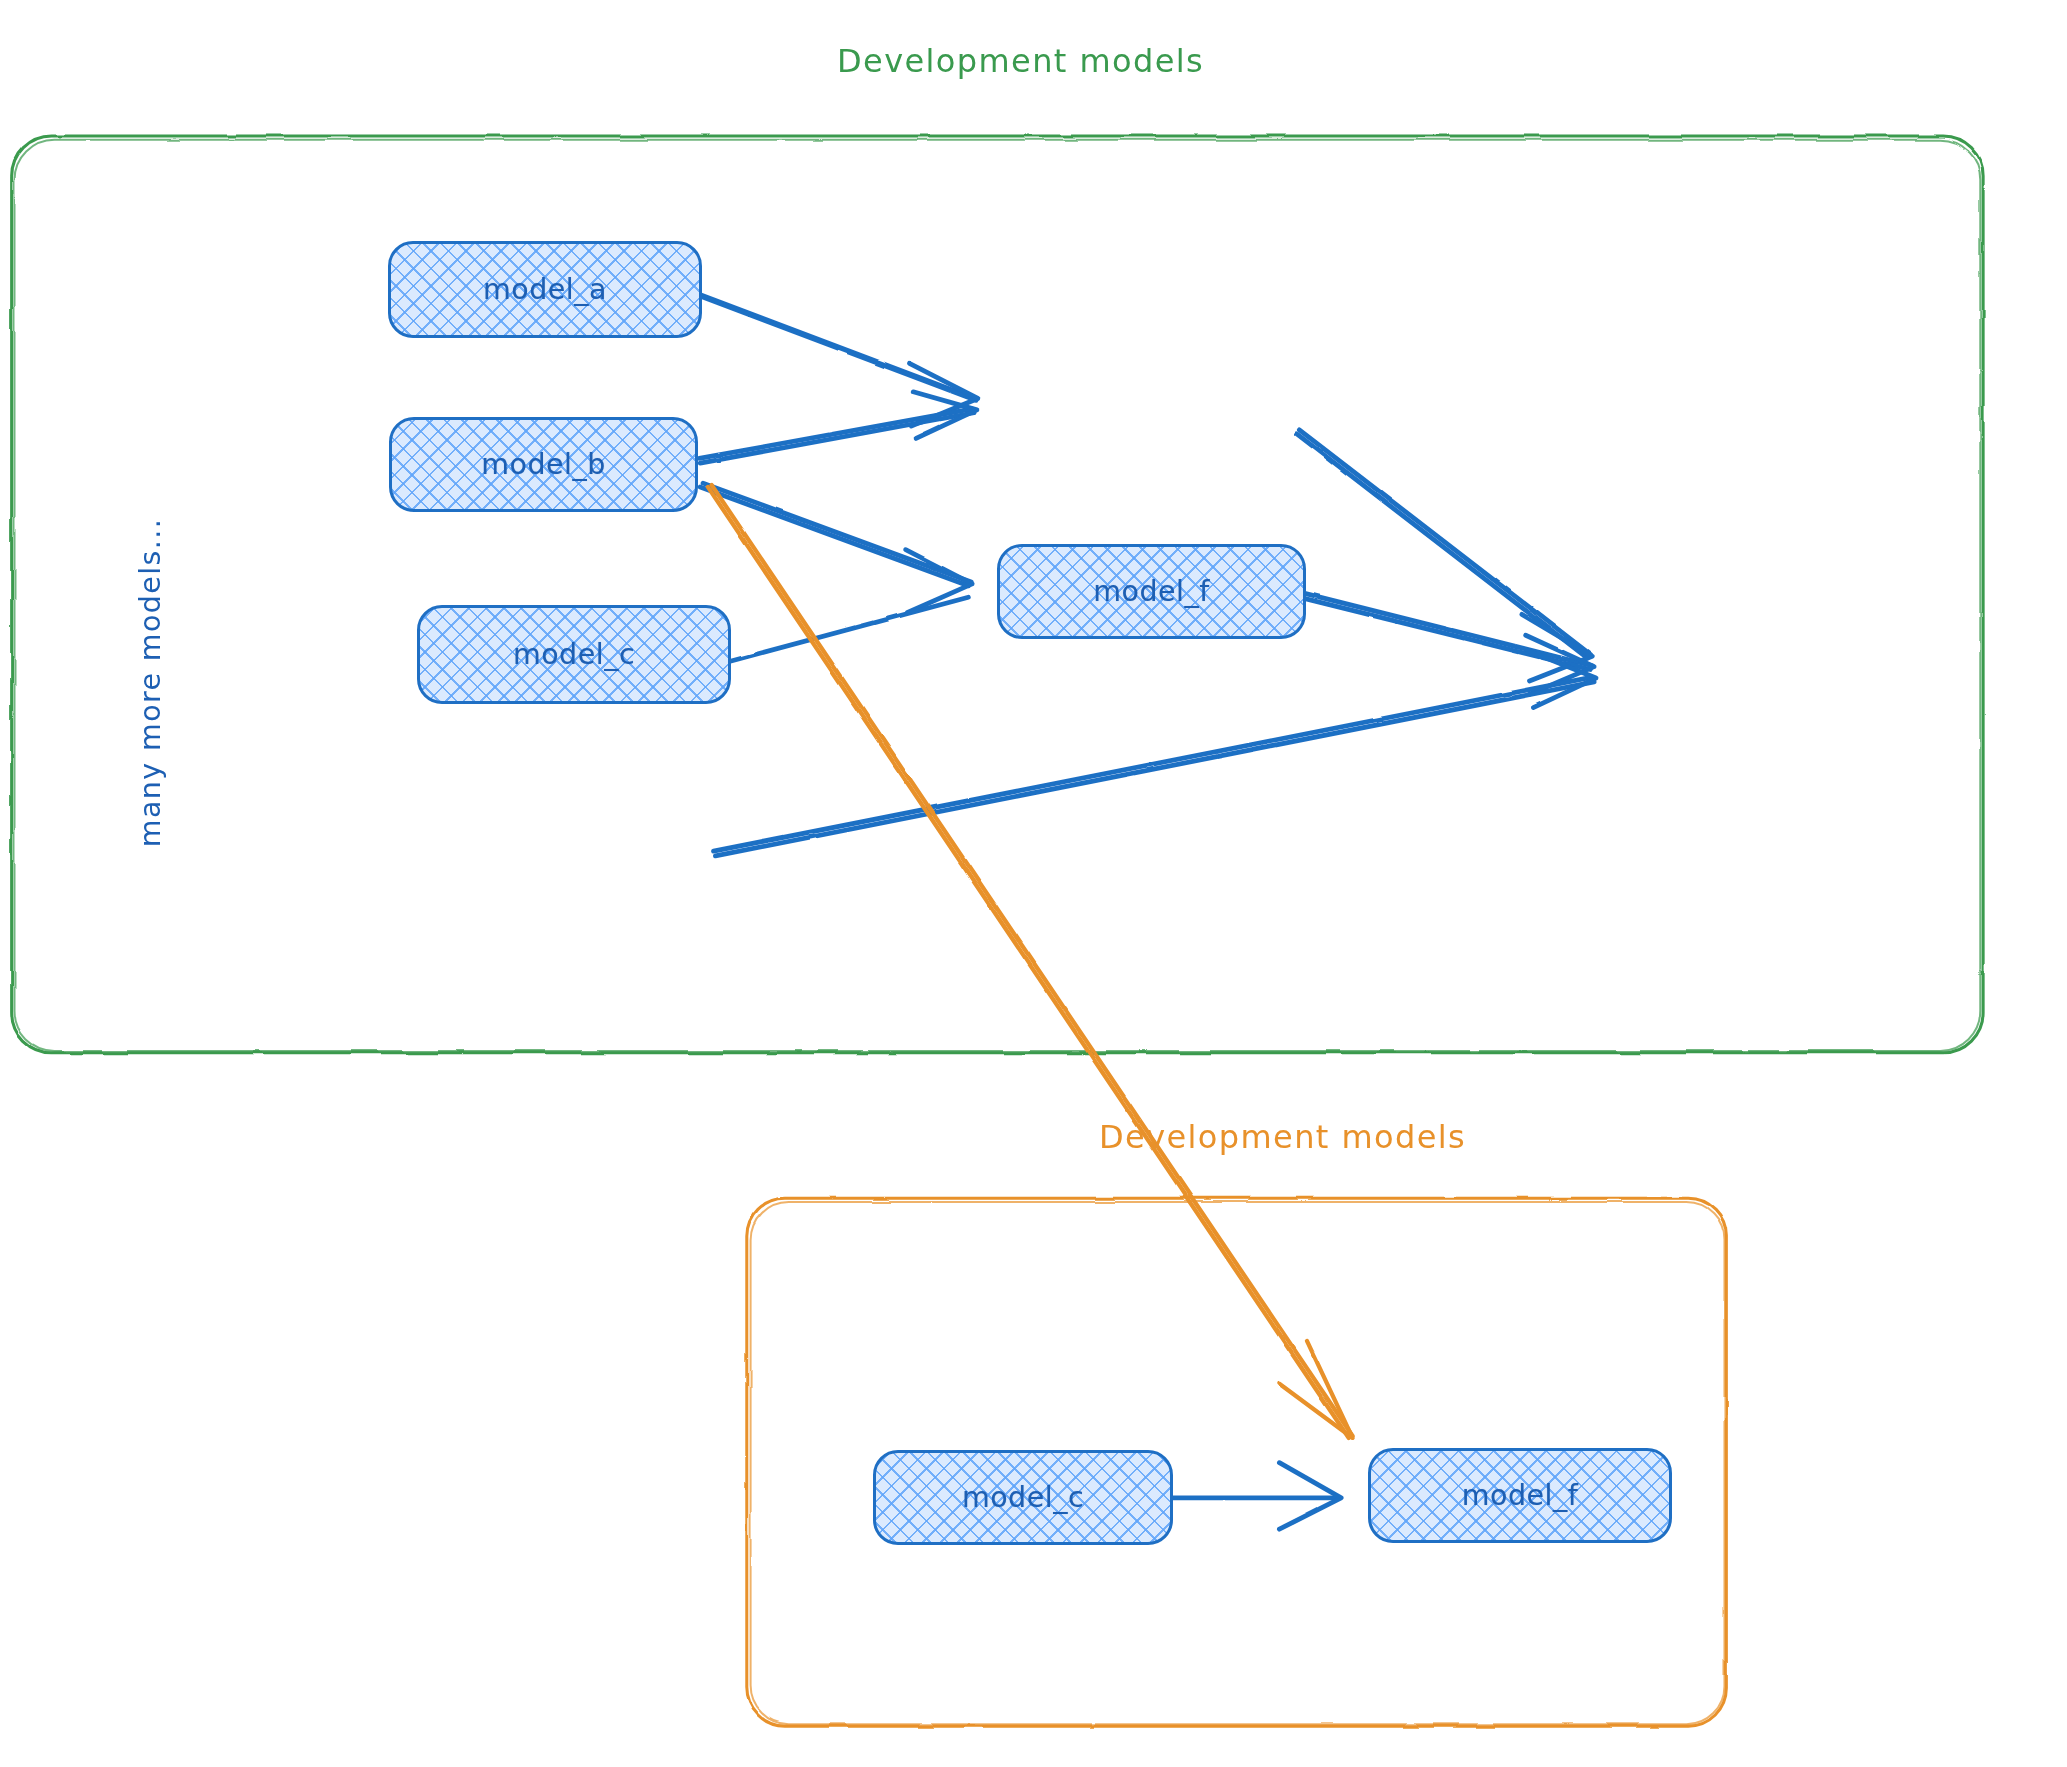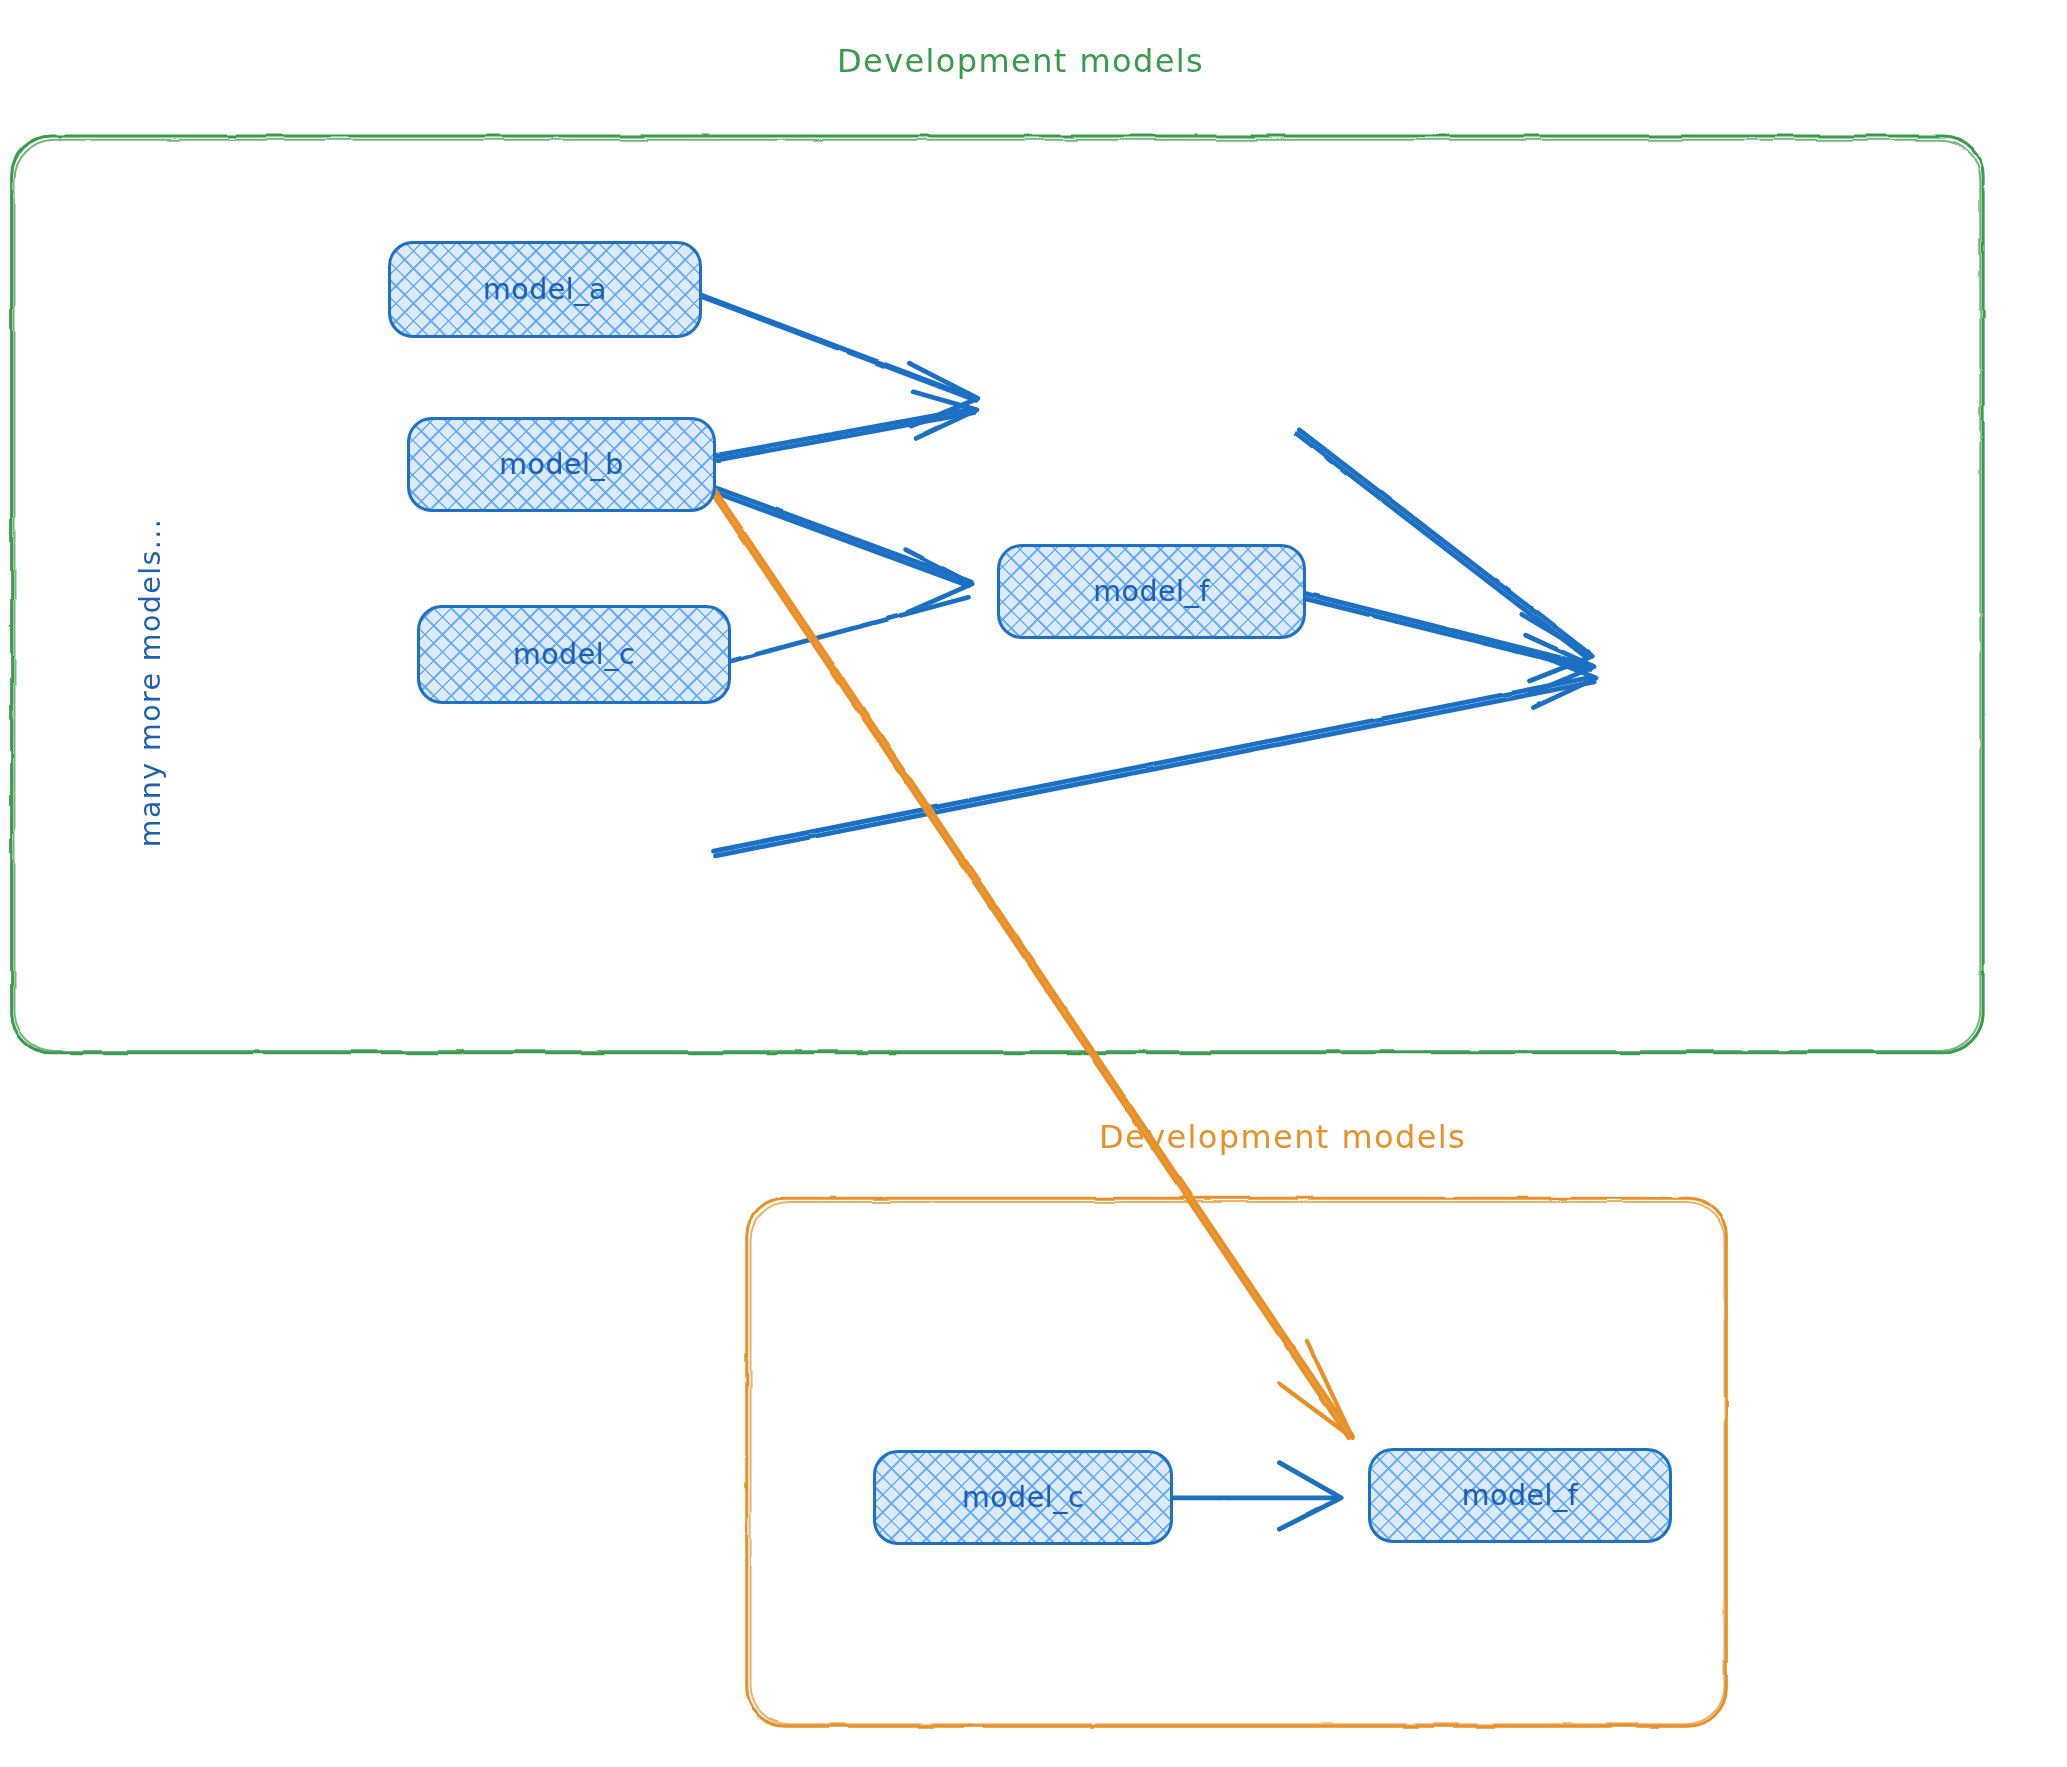--- a/index.html
+++ b/index.html
@@ -111,21 +111,21 @@
   <div class="grp-label" id="dev-label">Development models</div>
 
   <div id="side-label">many more models...</div>
 
   <div id="nodes">
 
     <div class="node" style="left:366px;top:241px;width:314px;height:97px;">
       <span>model_a</span>
     </div>
 
-    <div class="node" style="left:385px;top:417px;width:309px;height:95px;">
+    <div class="node" style="left:367px;top:417px;width:309px;height:95px;">
       <span>model_b</span>
     </div>
 
     <div class="node" style="left:395px;top:605px;width:314px;height:99px;">
       <span>model_c</span>
     </div>
 
 
 
     <div class="node" style="left:975px;top:544px;width:309px;height:95px;">

